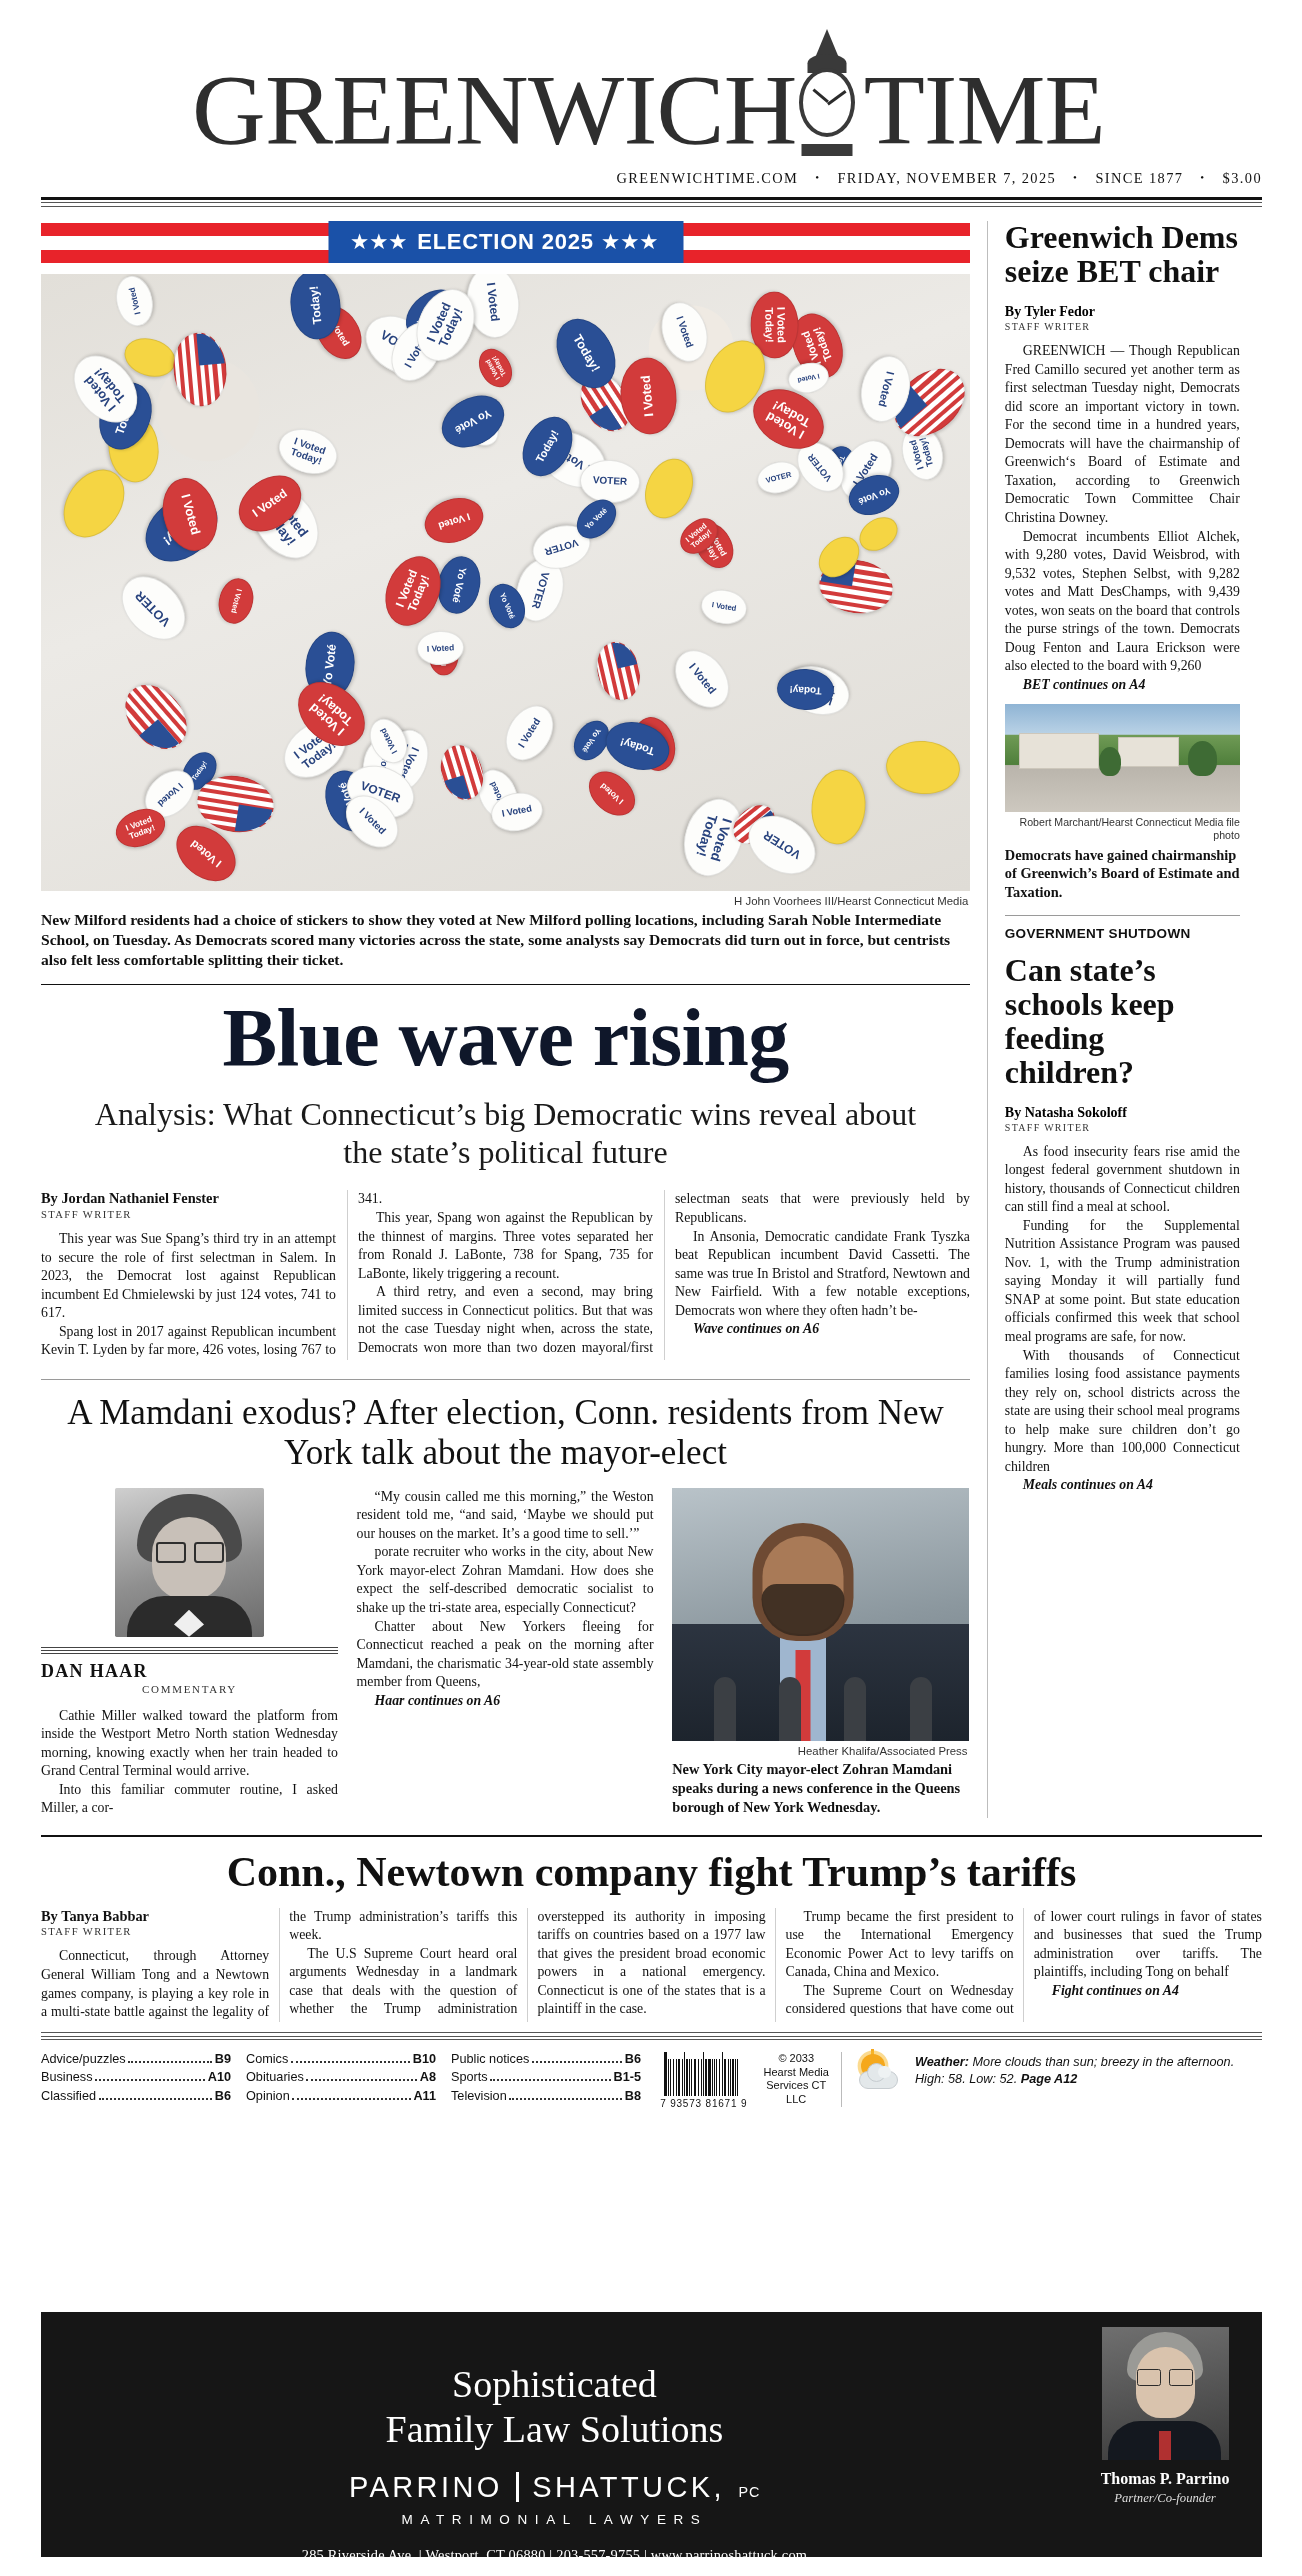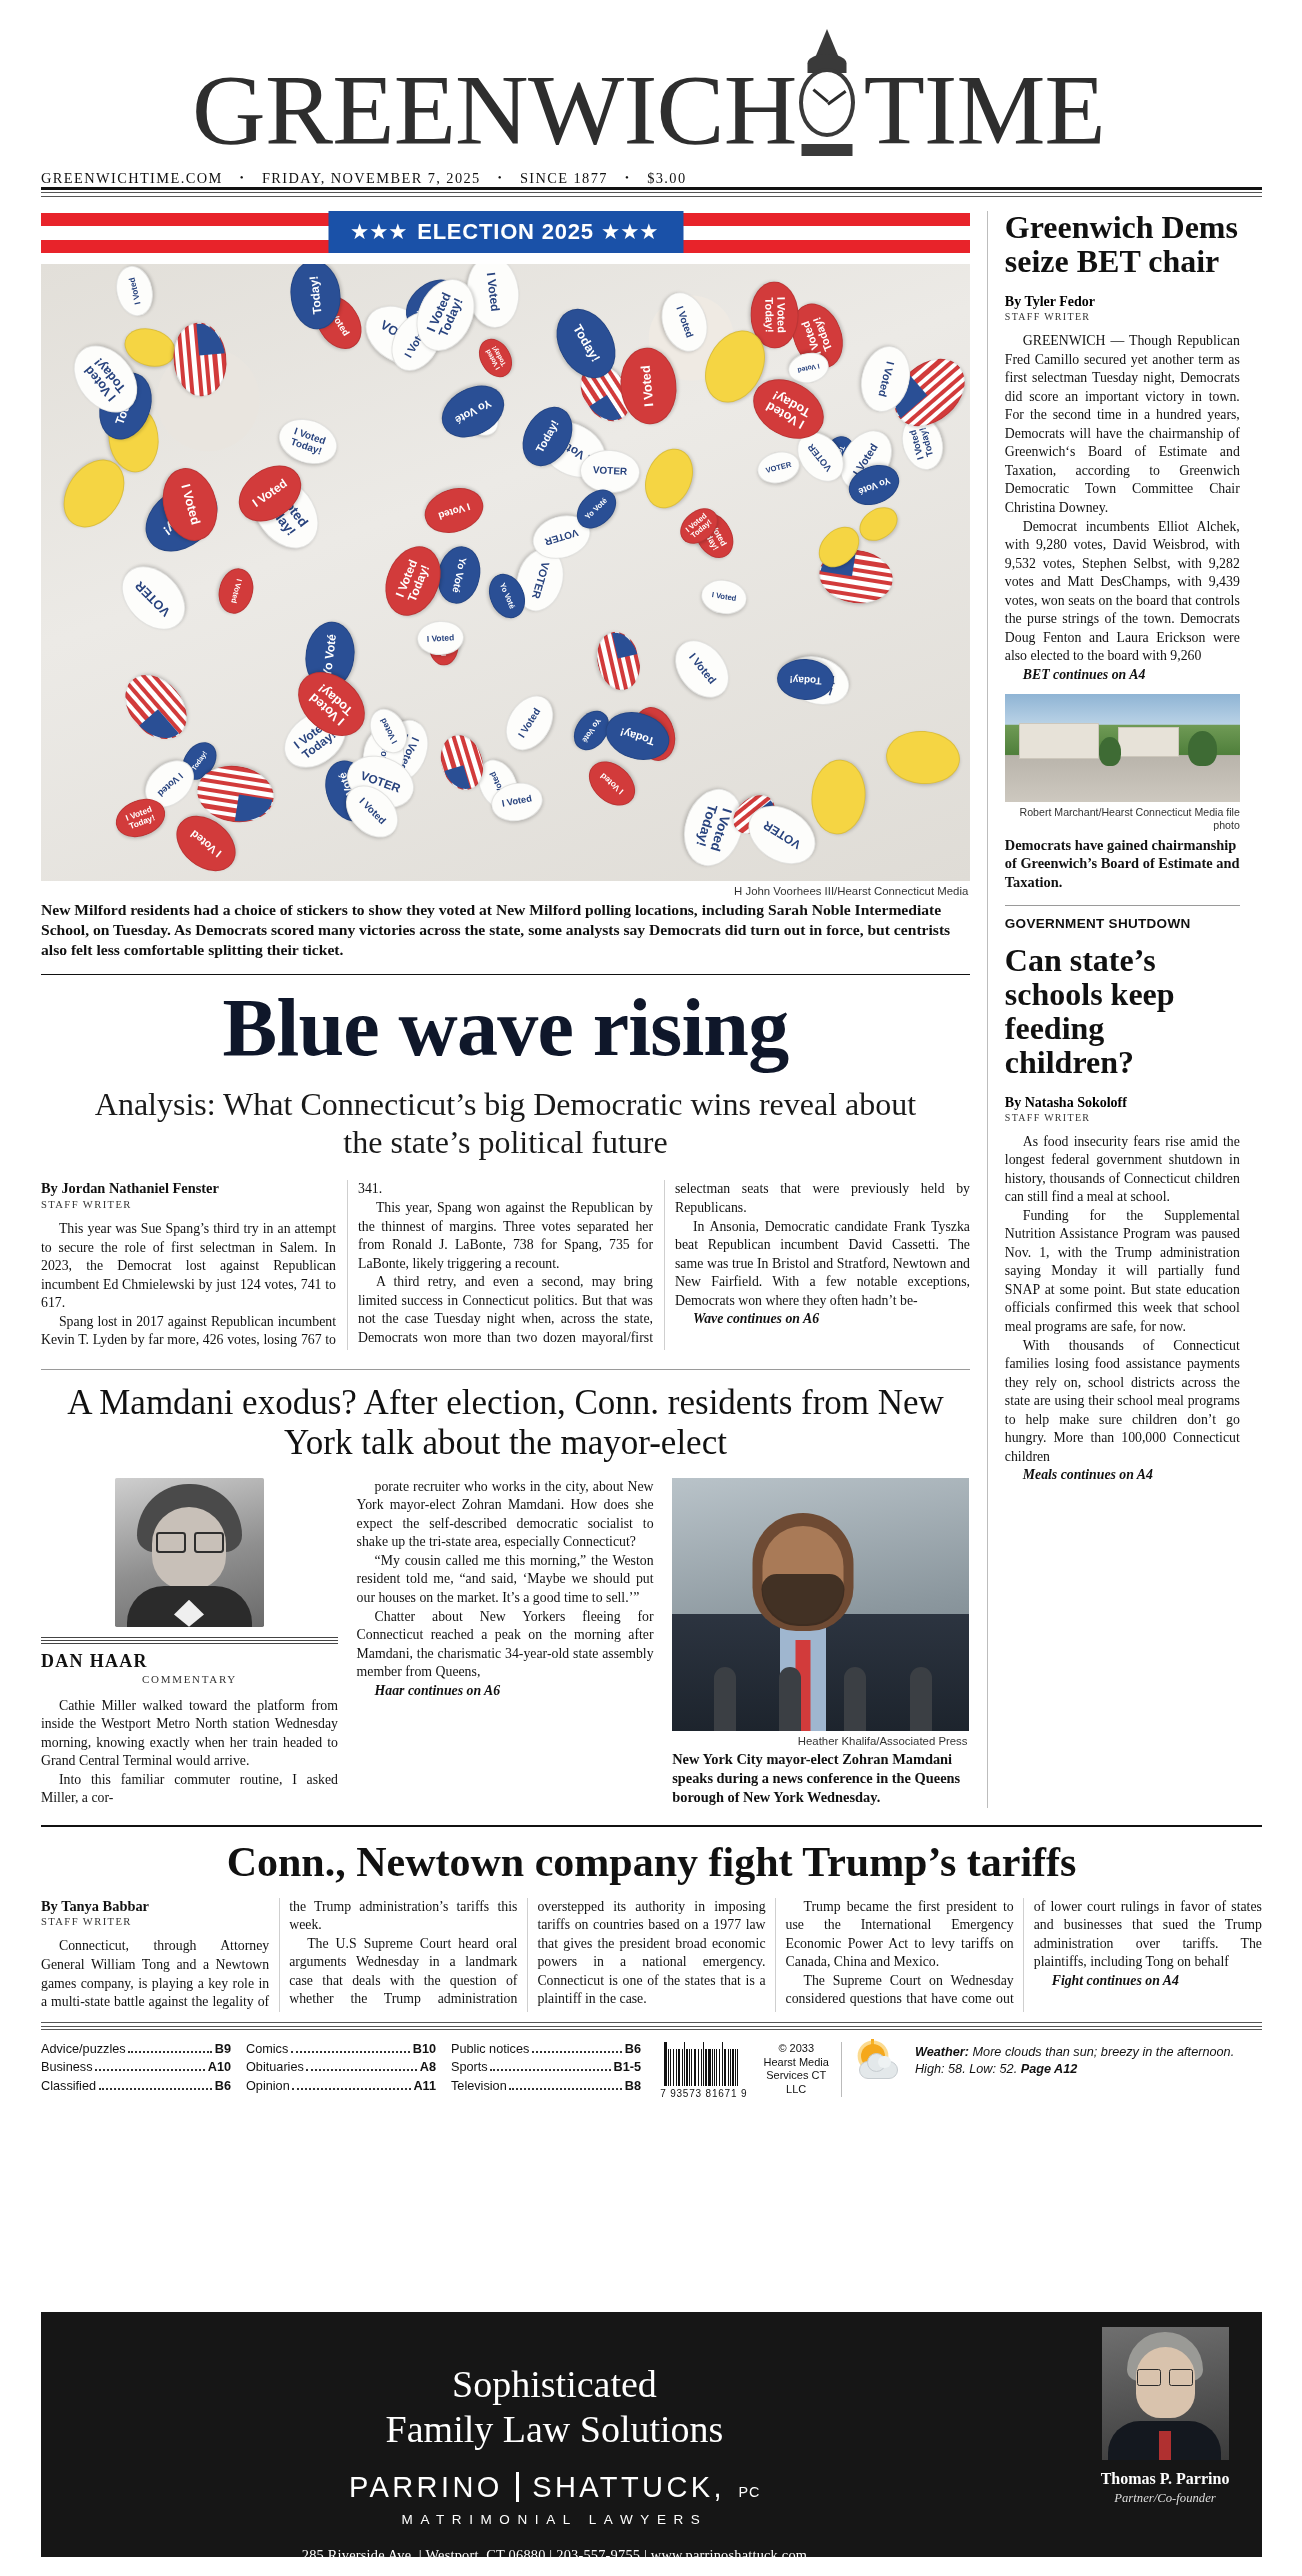--- a/index.html
+++ b/index.html
@@ -44,21 +44,21 @@
     left:50%; top:50%; transform-origin: 0 0;
   }
   .clock-face::before { width:18.6px; height:2.5px; transform: rotate(-140deg); }
   .clock-face::after  { width:22px; height:2.5px; transform: rotate(-36deg); }
   .clock-base {
     position:absolute; left:50%; bottom:0; transform:translateX(-50%);
     width:51px; height:12px; background:#3a3a3a;
   }
 
   .dateline {
-    text-align:left; margin-top:13.5px; padding-bottom:0;
+    text-align:right; margin-top:13.5px; padding-bottom:10px;
     font-size:14.4px; letter-spacing:1.4px; color:#111;
     font-family:"Liberation Serif", serif;
   }
   .dateline .dot { padding:0 12px; font-size:11px; vertical-align:1.7px; }
 
   .rule-stack { padding: 0 41px; }
   .rule-thick { height:3.4px; background:#111; }
   .rule-thin  { height:0.8px; background:#555; margin-top:2.5px; }
   .rule-thin2 { height:0.8px; background:#555; margin-top:2.5px; }
 
@@ -519,22 +519,22 @@
             </div>
           <div class="haar-name">DAN HAAR</div>
           <div class="haar-role">COMMENTARY</div>
           <div class="body-text">
             <p>Cathie Miller walked toward the platform from inside the Westport Metro North station Wednesday morning, knowing exactly when her train headed to Grand Central Terminal would arrive.</p>
             <p>Into this familiar commuter routine, I asked Miller, a cor-</p>
           </div>
         </div>
 
         <div class="haar-text-col body-text">
+          <p>“My cousin called me this morning,” the Weston resident told me, “and said, ‘Maybe we should put our houses on the market. It’s a good time to sell.’”</p>
           <p>porate recruiter who works in the city, about New York mayor-elect Zohran Mamdani. How does she expect the self-described democratic socialist to shake up the tri-state area, especially Connecticut?</p>
-          <p>“My cousin called me this morning,” the Weston resident told me, “and said, ‘Maybe we should put our houses on the market. It’s a good time to sell.’”</p>
           <p>Chatter about New Yorkers fleeing for Connecticut reached a peak on the morning after Mamdani, the charismatic 34-year-old state assembly member from Queens,</p>
           <p class="jumpline">Haar continues on A6</p>
         </div>
 
         <div class="mam-photo-col">
           <div class="mam-photo">
             <div class="mp-suit"></div>
               <div class="mp-shirt"></div>
               <div class="mp-tie"></div>
             <div class="mp-head"></div>

